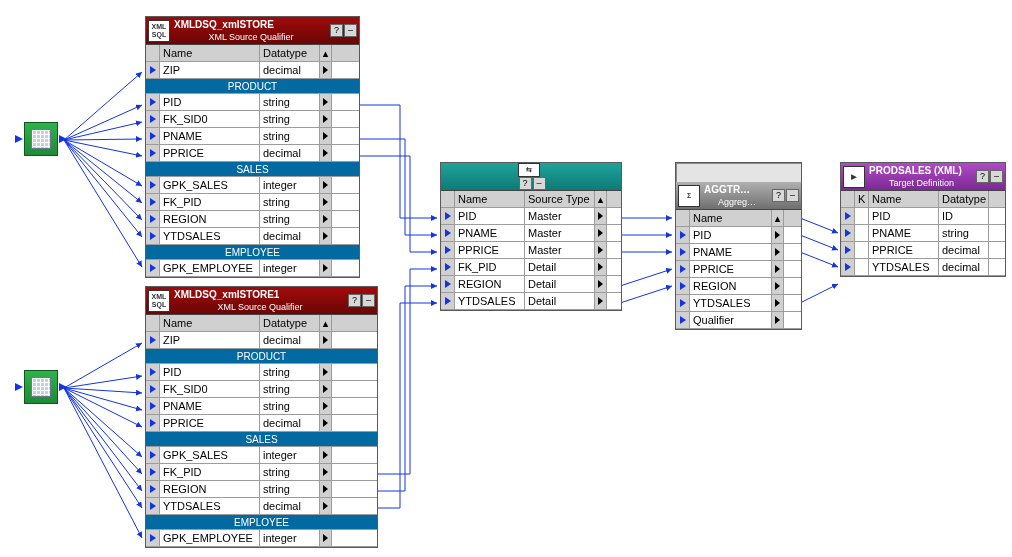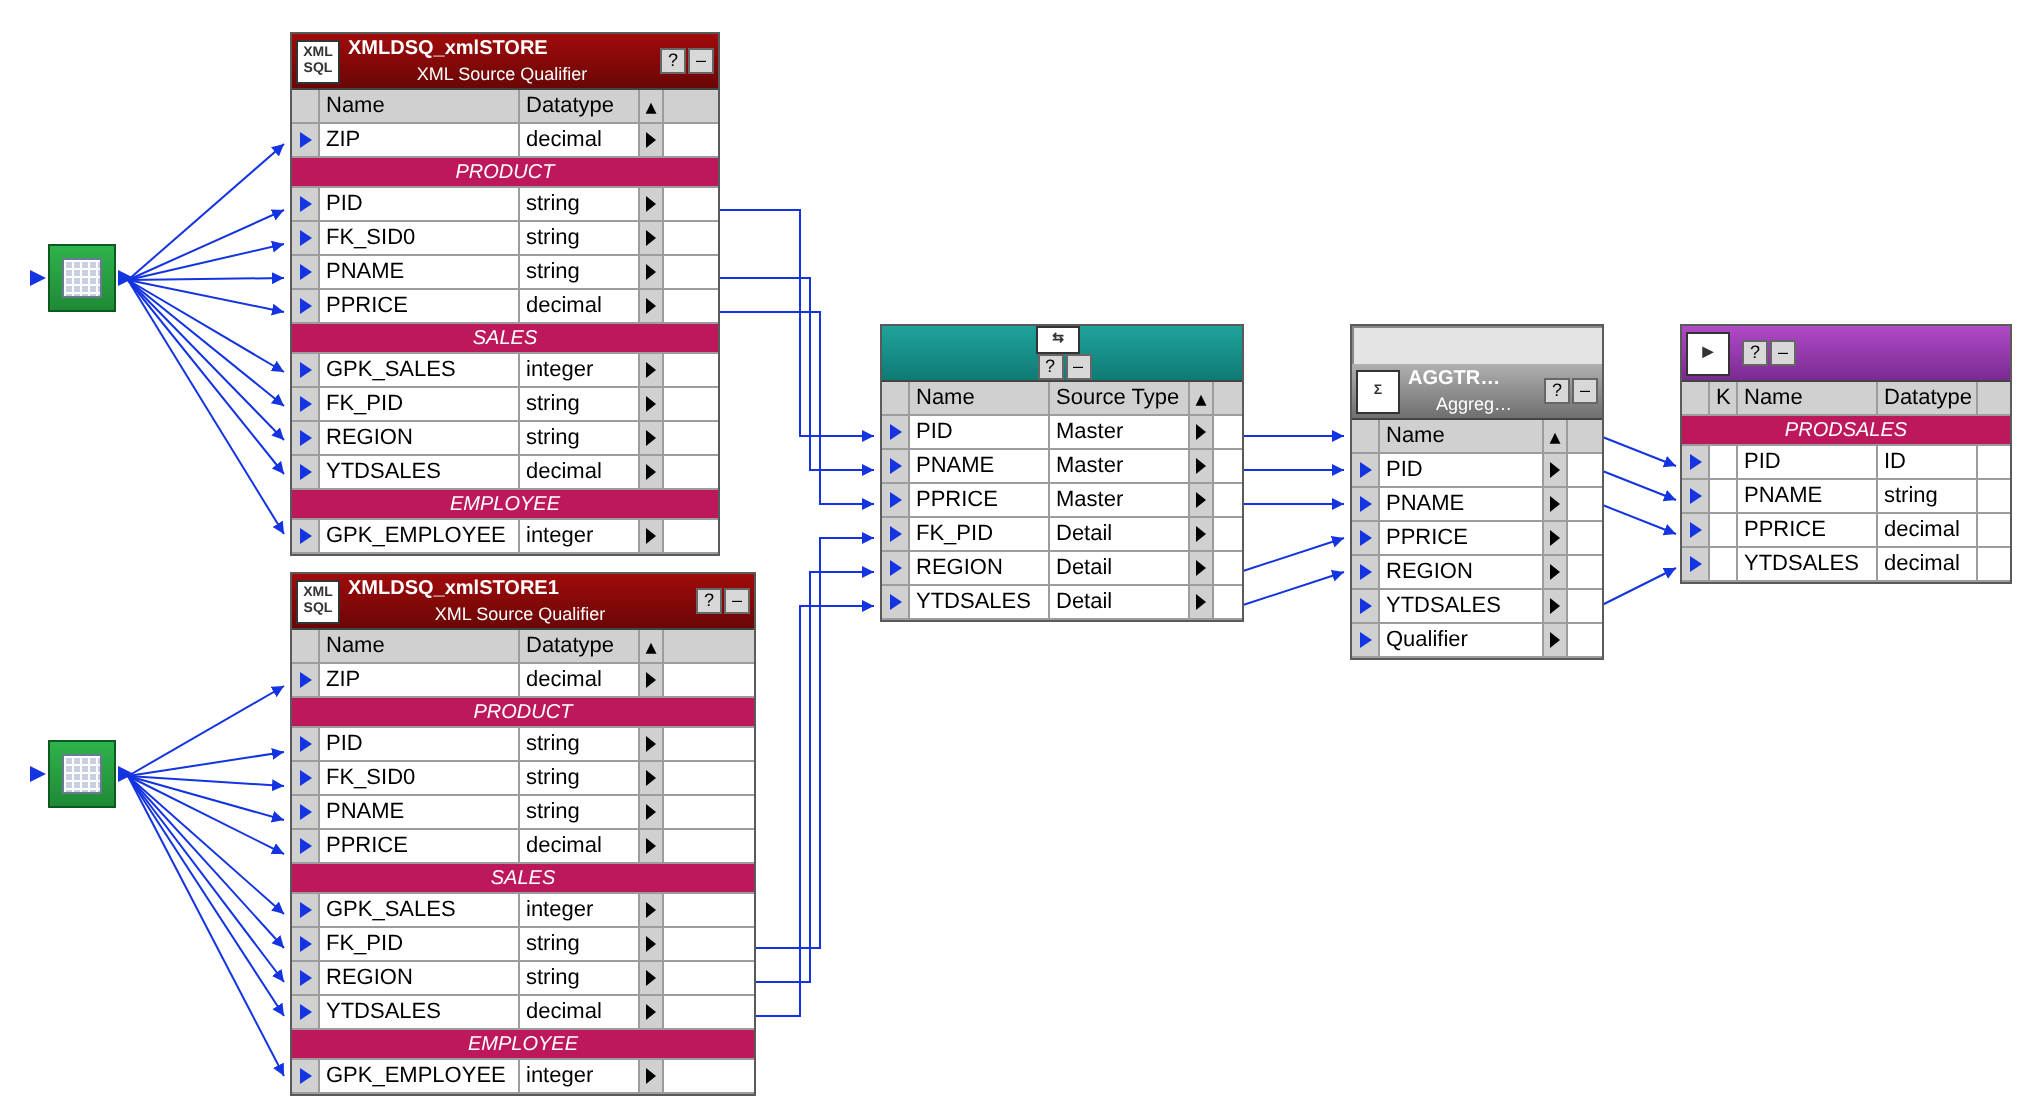--- a/index.html
+++ b/index.html
@@ -77,21 +77,21 @@
   .tx-joiner .titlebar { background: linear-gradient(#1fa39c,#0f7a74); flex-direction: column; }
   .tx-agg   .titlebar { background: linear-gradient(#b0b0b0,#6f6f6f); margin-top: 19px; }
   .tx-tgt   .titlebar { background: linear-gradient(#b14ac7,#7a2a92); }
 
   .tx .hdr-row, .tx .row, .tx .grp {
     display:flex;
     border-bottom:1px solid #9c9c9c;
   }
   .tx .hdr-row { background:#d0d0d0; font-weight:normal; height:17px; }
   .tx .row     { background:#fff; height:17px; }
-  .tx .grp     { background:#be185d; color:#fff; height:15px; justify-content:center; align-items:center; font-size:10px;font-style:italic; }
+  .tx .grp     { background:#0369a1; color:#fff; height:15px; justify-content:center; align-items:center; font-size:10px; }
 
   .cell {
     border-right:1px solid #9c9c9c;
     padding: 1px 3px;
     overflow:hidden; white-space:nowrap; text-overflow:ellipsis;
     height:100%;
     display:flex; align-items:center;
   }
   .cell.gutter { width:14px; background:#d0d0d0; padding:0; justify-content:center; }
   .gutter .tri {
@@ -590,32 +590,35 @@
         <div class="cell" style="width:82px">Qualifier</div>
         <div class="cell rexp">
           <div class="tri-r"></div>
         </div>
       </div>
     </div>
 
   <div class="tx tx-tgt" id="tgt" style="left:840px; top:162px; width:166px;">
     <div class="titlebar">
       <div class="ticon">▶</div>
+      <div class="tlabel">
+        <div class="t1">PRODSALES (XML)</div>
+        <div class="t2">Target Definition</div>
+      </div>
       <div class="winbtns">
         <div class="winbtn">?</div>
         <div class="winbtn">–</div>
       </div>
     </div>
       <div class="hdr-row">
         <div class="cell gutter"></div>
         <div class="cell" style="width:14px">K</div>
         <div class="cell" style="width:70px">Name</div>
         <div class="cell" style="width:50px">Datatype</div>
       </div>
-      <div class="grp">PRODSALES</div>
       <div class="row">
         <div class="cell gutter">
           <div class="tri"></div>
         </div>
         <div class="cell" style="width:14px;justify-content:center;">
           <div class="key"></div>
         </div>
         <div class="cell" style="width:70px">PID</div>
         <div class="cell" style="width:50px">ID</div>
       </div>

